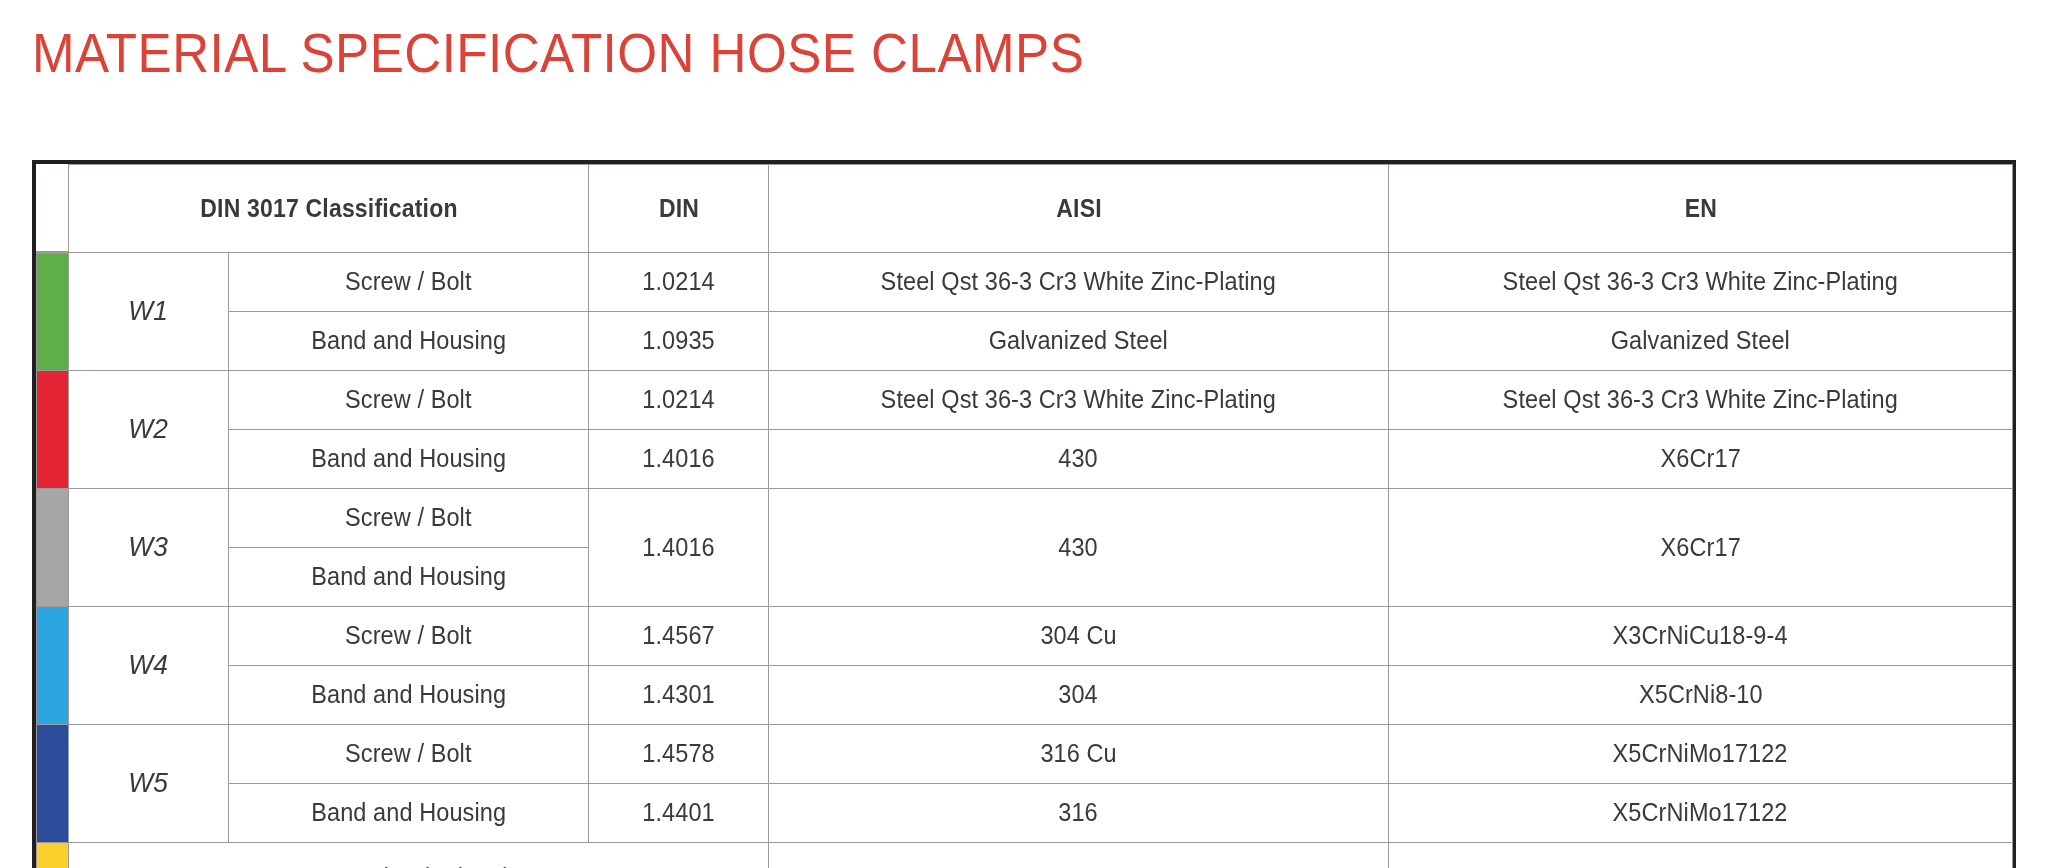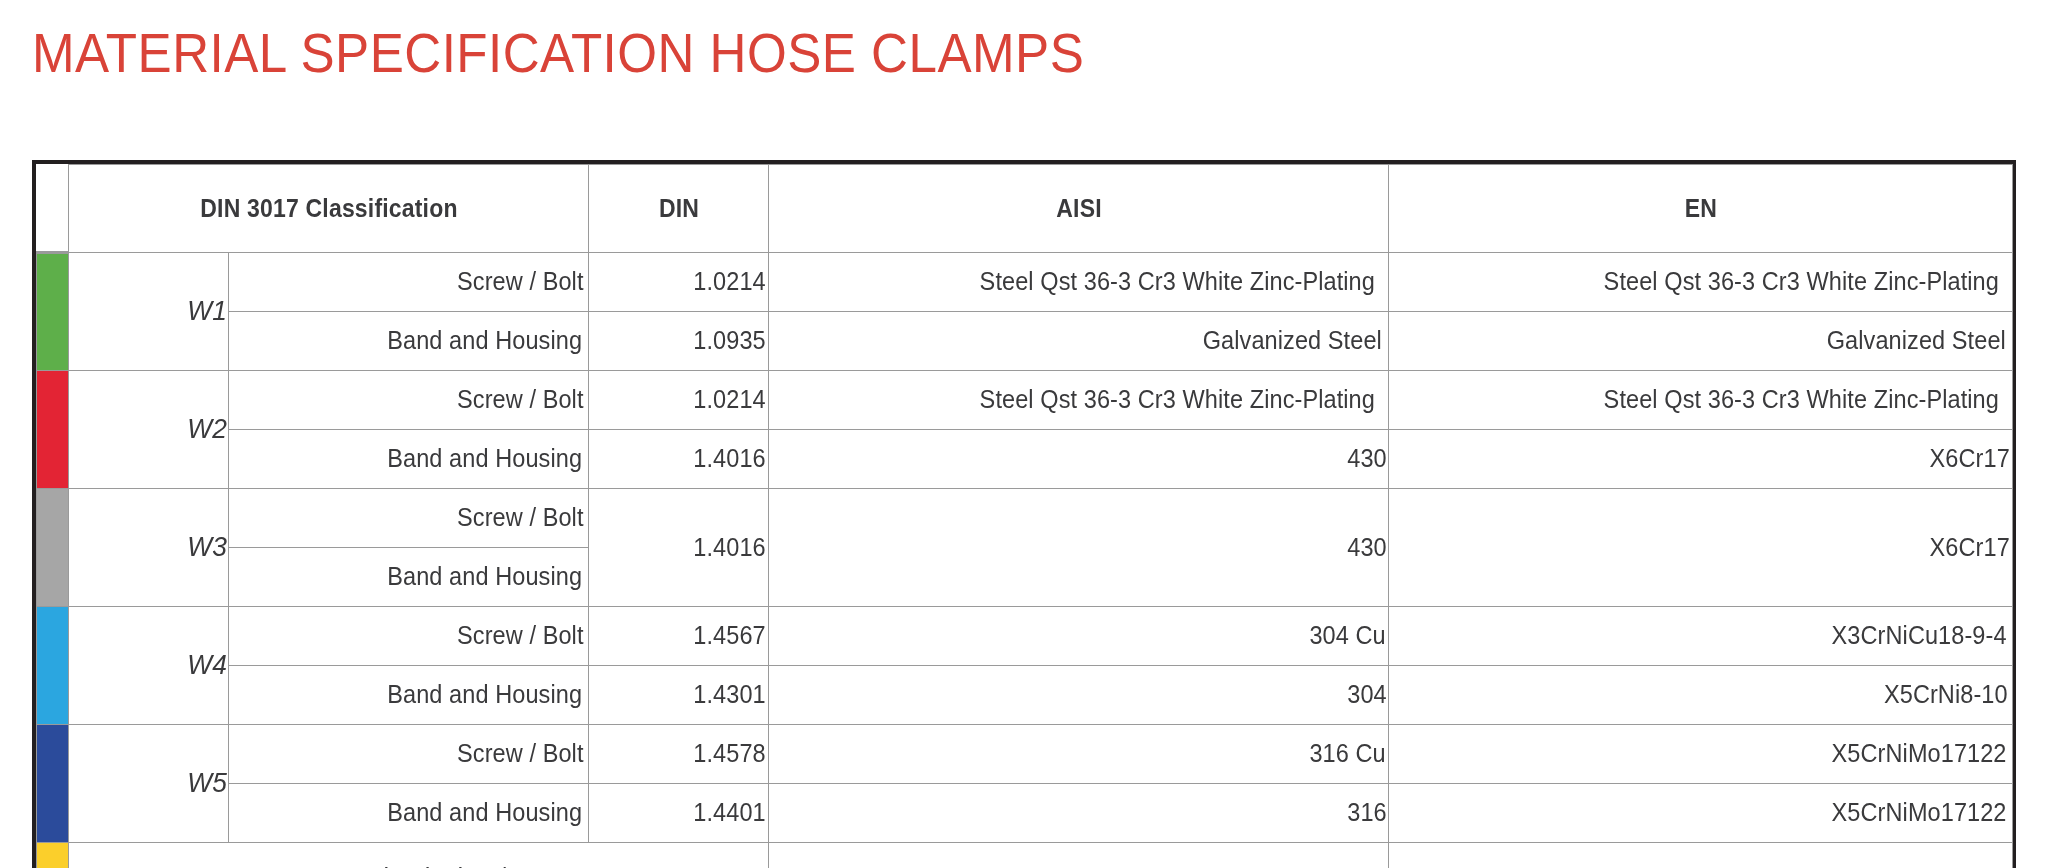--- a/index.html
+++ b/index.html
@@ -107,21 +107,21 @@
     padding: 0;
     width: 32px;
   }
   td.swatch .chip {
     display: block;
     width: 32px;
     height: 100%;
     min-height: 38px;
   }
 
-  tr.sub-row td { height: 58px; text-align: right; }
+  tr.sub-row td { height: 58px; }
   tr.sub-row td.wcode { font-size: 27px; font-style: italic; }
 
   td.wcode .cell-txt { font-size: 28px; }
 
   
   tr.conv-row td { height: 72px; }
   tr.conv-row td.conv-label .cell-txt { font-size: 27px; }
   tr.conv-row td.conv-val .cell-txt { font-size: 26px; }
 
   

